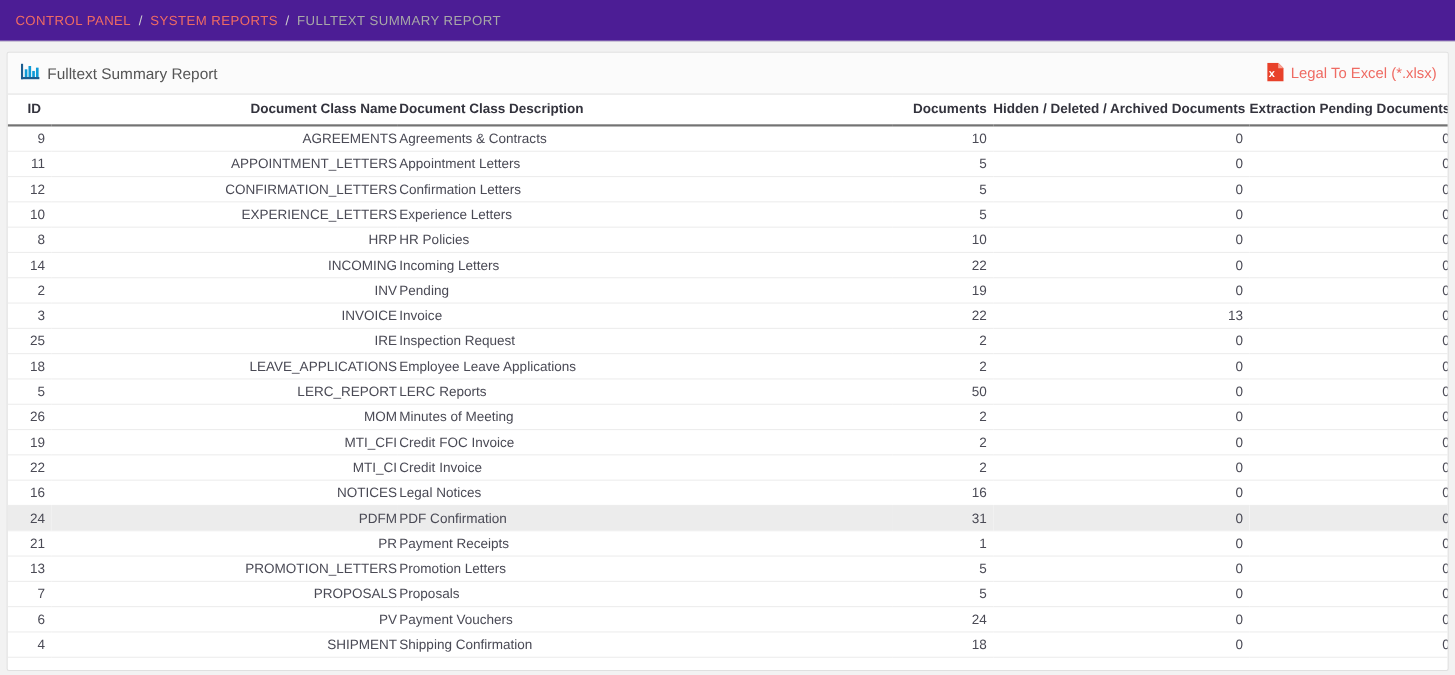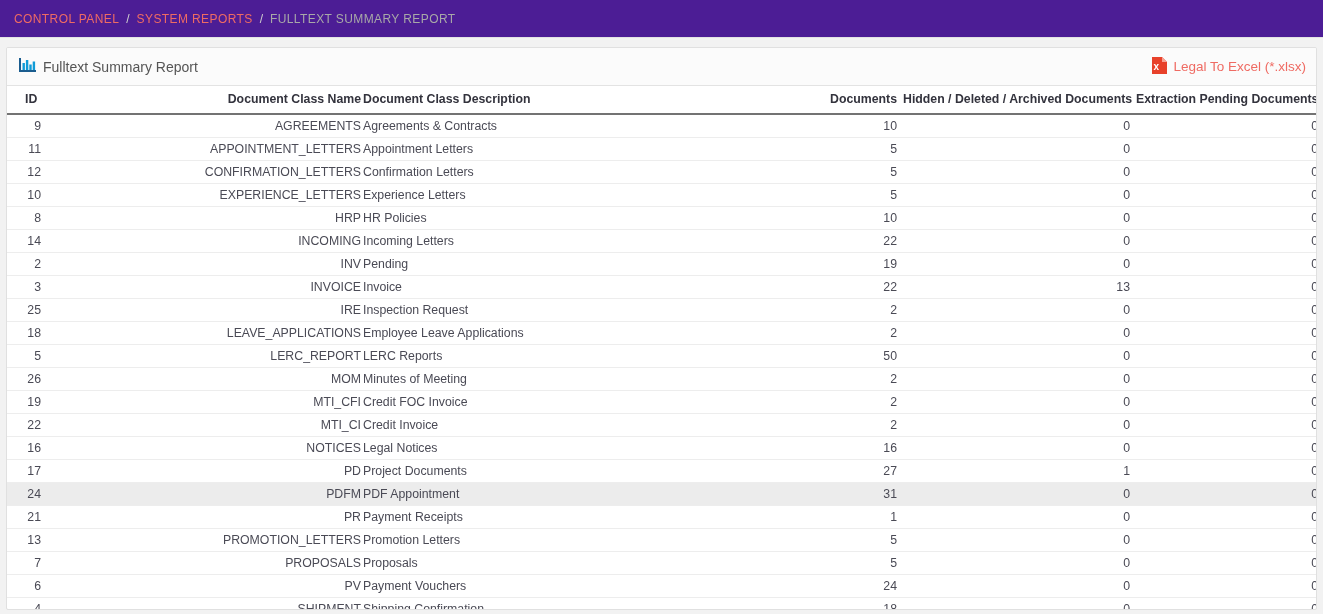--- a/index.html
+++ b/index.html
@@ -284,32 +284,24 @@
           <td class="num">0</td>
         </tr>
         <tr>
           <td class="c-id-cell">16</td>
           <td class="c-name-cell">NOTICES</td>
           <td class="c-desc-cell">Legal Notices</td>
           <td class="num">16</td>
           <td class="num">0</td>
           <td class="num">0</td>
         </tr>
-        <tr>
-          <td class="c-id-cell">17</td>
-          <td class="c-name-cell">PD</td>
-          <td class="c-desc-cell">Project Documents</td>
-          <td class="num">27</td>
-          <td class="num">1</td>
-          <td class="num">0</td>
-        </tr>
         <tr class="hovered">
           <td class="c-id-cell">24</td>
           <td class="c-name-cell">PDFM</td>
-          <td class="c-desc-cell">PDF Appointment</td>
+          <td class="c-desc-cell">PDF Confirmation</td>
           <td class="num">31</td>
           <td class="num">0</td>
           <td class="num">0</td>
         </tr>
         <tr>
           <td class="c-id-cell">21</td>
           <td class="c-name-cell">PR</td>
           <td class="c-desc-cell">Payment Receipts</td>
           <td class="num">1</td>
           <td class="num">0</td>

